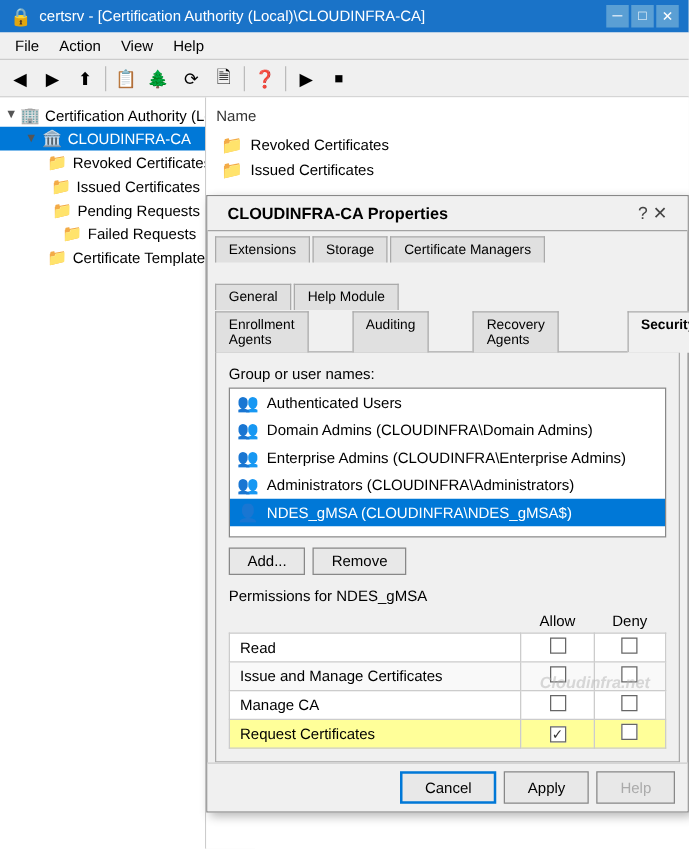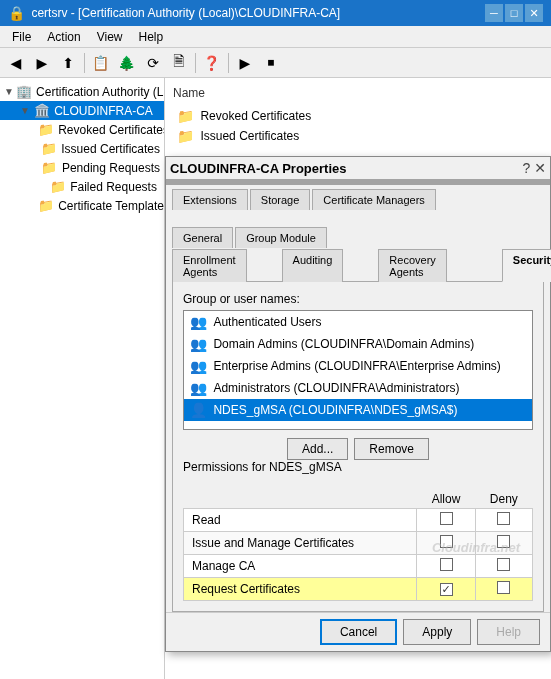--- a/index.html
+++ b/index.html
@@ -124,24 +124,24 @@
       top: 78px;
       left: 165px;
       width: 386px;
       background: #f0f0f0;
       border: 1px solid #888;
       box-shadow: 3px 3px 8px rgba(0,0,0,0.3);
       z-index: 100;
     }
     .dialog-title-bar {
       background: #f0f0f0;
-      border-bottom: 6px solid #a3a3a3;
-      padding: 6px 4px;
-      display: flex;
-      align-items: center;
+      border-bottom: 1px solid #a3a3a3;
+      padding: 6px 16px;
+      display: flex;
+      align-items: flex-end;
       justify-content: space-between;
       height: 28px;
     }
     .dialog-title-text { font-size: 13px; font-weight: bold; }
     .dialog-title-controls { display: flex; gap: 4px; align-items: center; }
     .dialog-ctrl-btn {
       font-size: 14px;
       cursor: pointer;
       background: none;
       border: none;
@@ -194,36 +194,36 @@
       cursor: pointer;
     }
     .user-item.selected {
       background: #0078d7;
       color: white;
     }
     .user-item .user-icon { margin-right: 6px; font-size: 14px; }
 
     .btn-row {
       display: flex;
-      justify-content: center;
+      justify-content: flex-start;
       gap: 6px;
-      margin-bottom: 0;
+      margin-bottom: 10px;
     }
     .btn {
       padding: 3px 14px;
       font-size: 12px;
       border: 1px solid #888;
       background: #e8e8e8;
       cursor: pointer;
       min-width: 60px;
     }
     .btn:disabled { color: #aaa; cursor: default; }
 
     
-    .perm-label { font-size: 12px; margin-bottom: 16px; }
+    .perm-label { font-size: 12px; margin-bottom: 4px; }
     .perm-table {
       width: 100%;
       border-collapse: collapse;
       font-size: 12px;
     }
     .perm-table th {
       text-align: center;
       padding: 2px 8px;
       font-weight: normal;
       font-size: 12px;
@@ -385,21 +385,21 @@
     </div>
 
     <div class="tab-container">
       <div class="tab-row">
         <div class="tab">Extensions</div>
         <div class="tab">Storage</div>
         <div class="tab">Certificate Managers</div>
       </div>
       <div class="tab-row" style="margin-top:18px;">
         <div class="tab">General</div>
-        <div class="tab">Group Module</div>
+        <div class="tab">Help Module</div>
       </div>
       <div class="tab-row" style="margin-top:2px;gap:35px;">
         <div class="tab">Enrollment Agents</div>
         <div class="tab">Auditing</div>
         <div class="tab">Recovery Agents</div>
         <div class="tab active">Security</div>
       </div>
 
       <div class="tab-body">
         <div class="group-label">Group or user names:</div>

